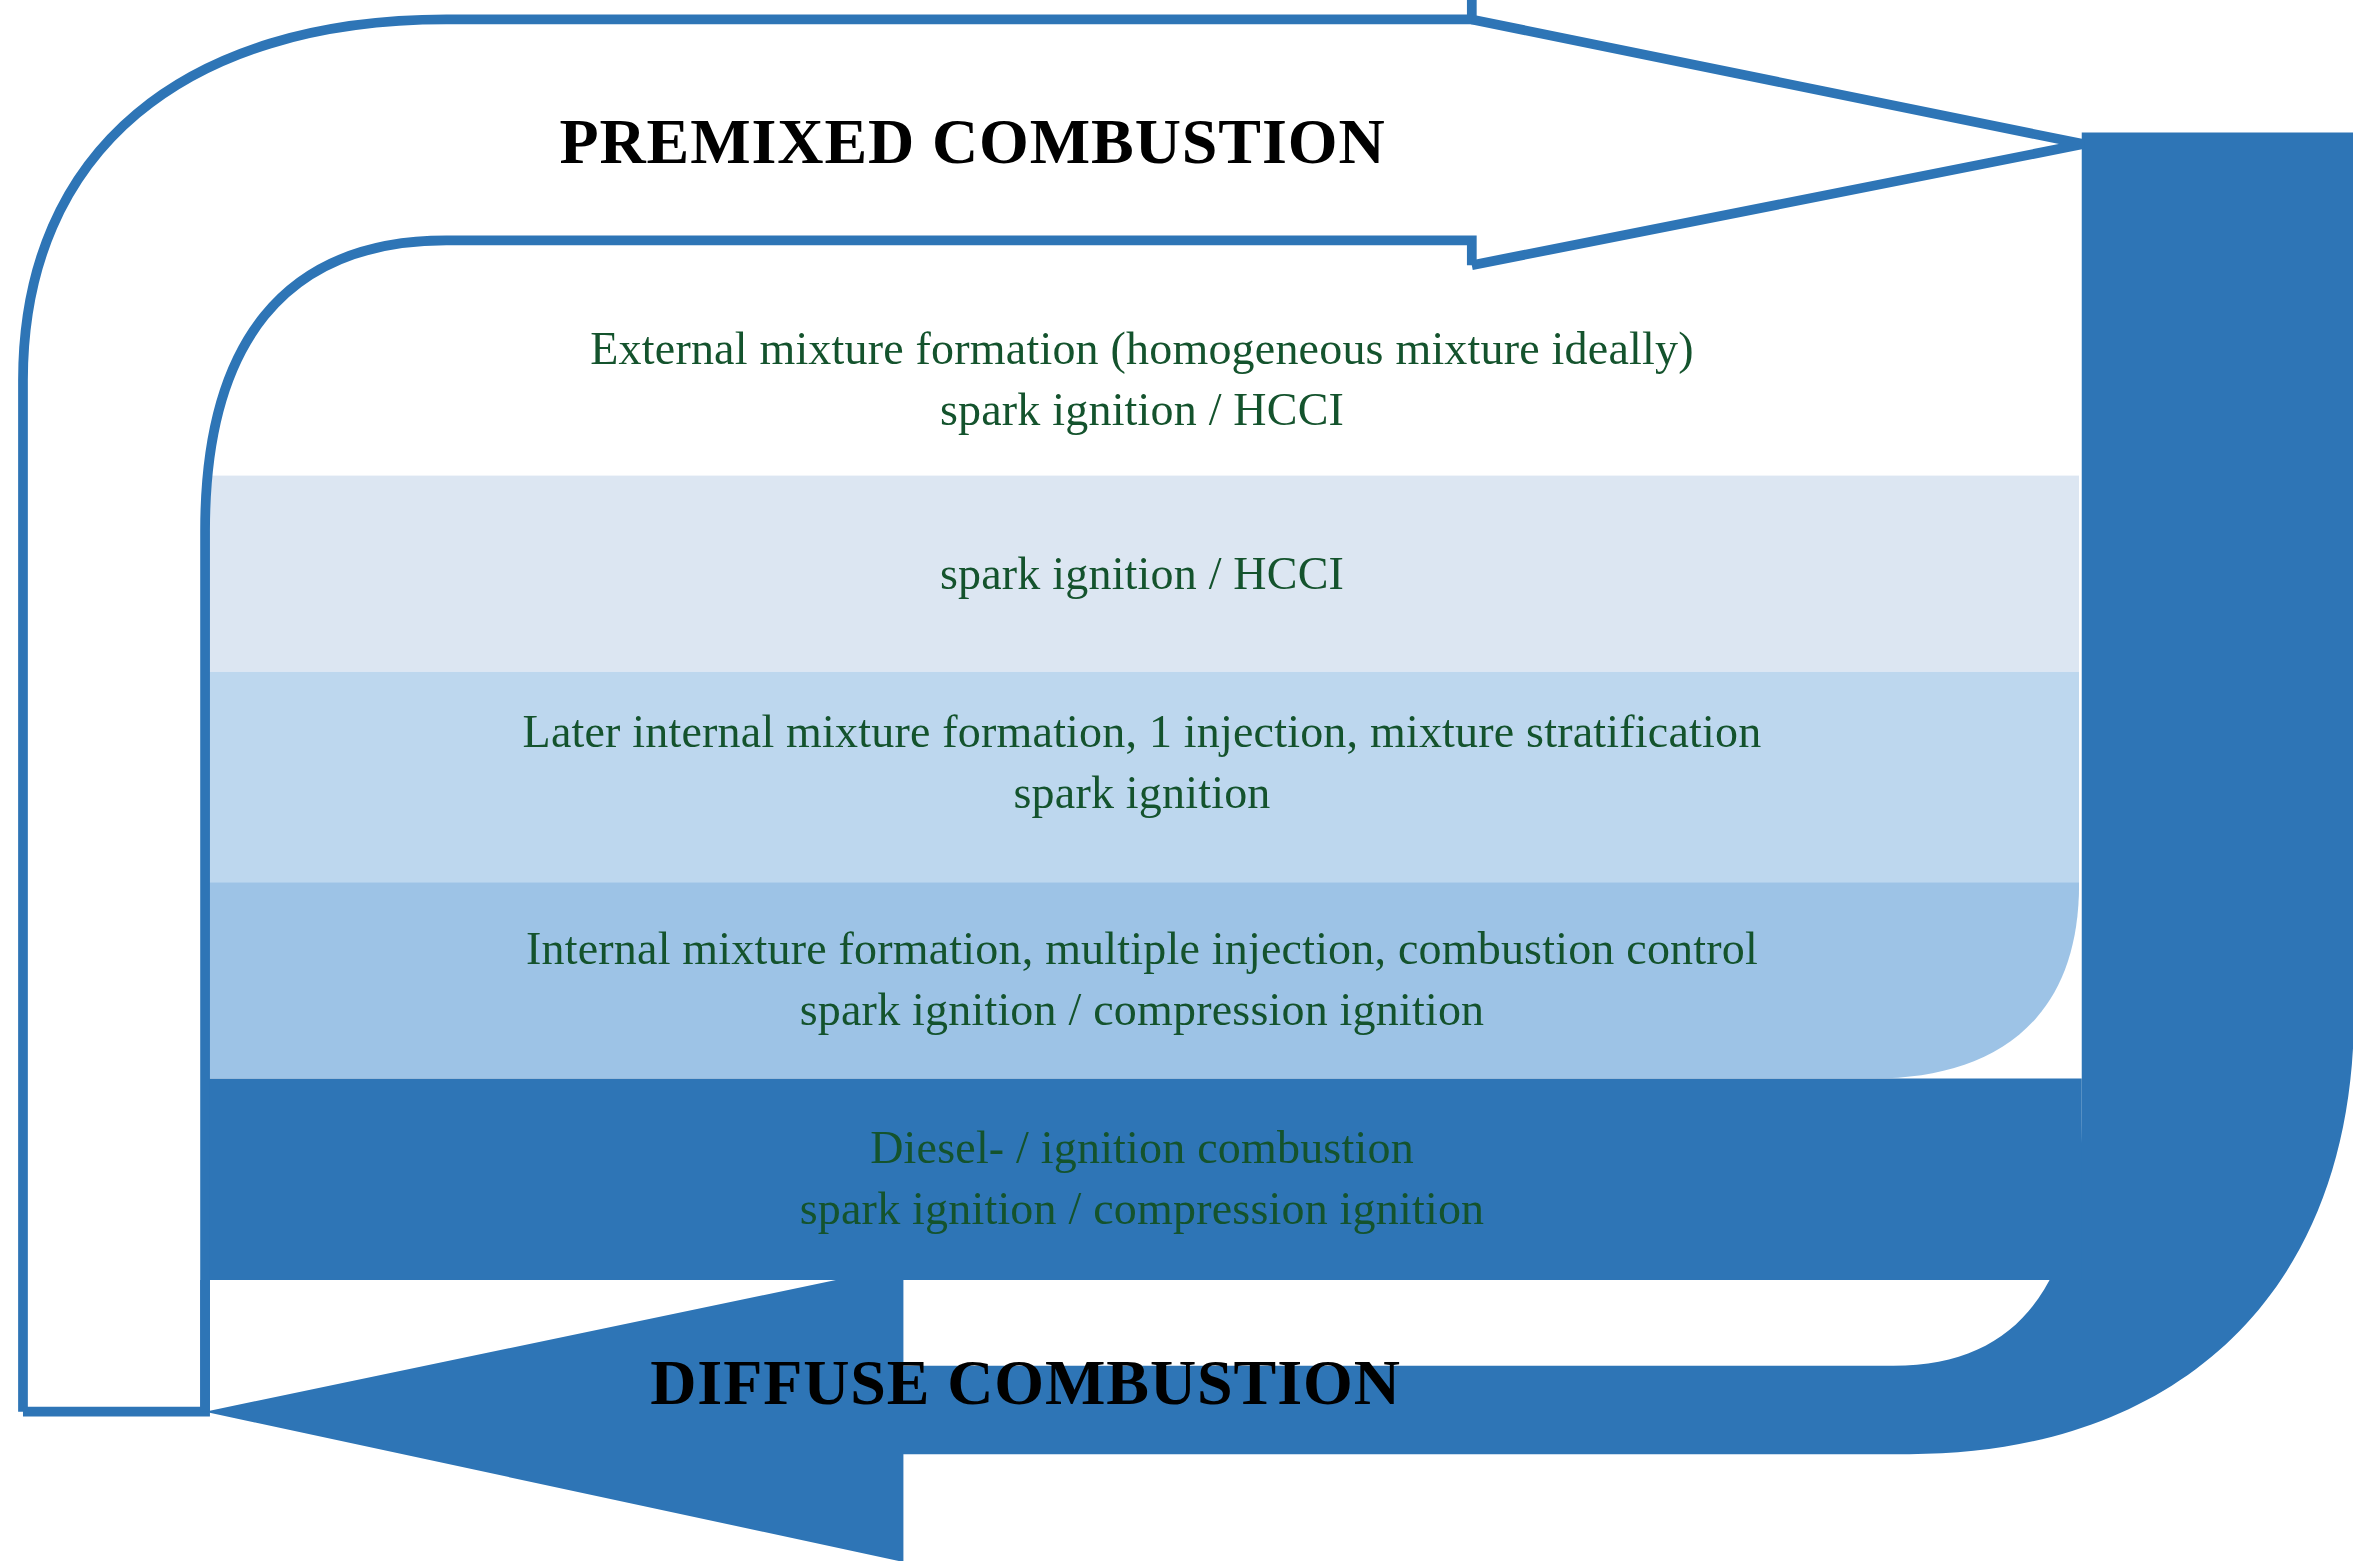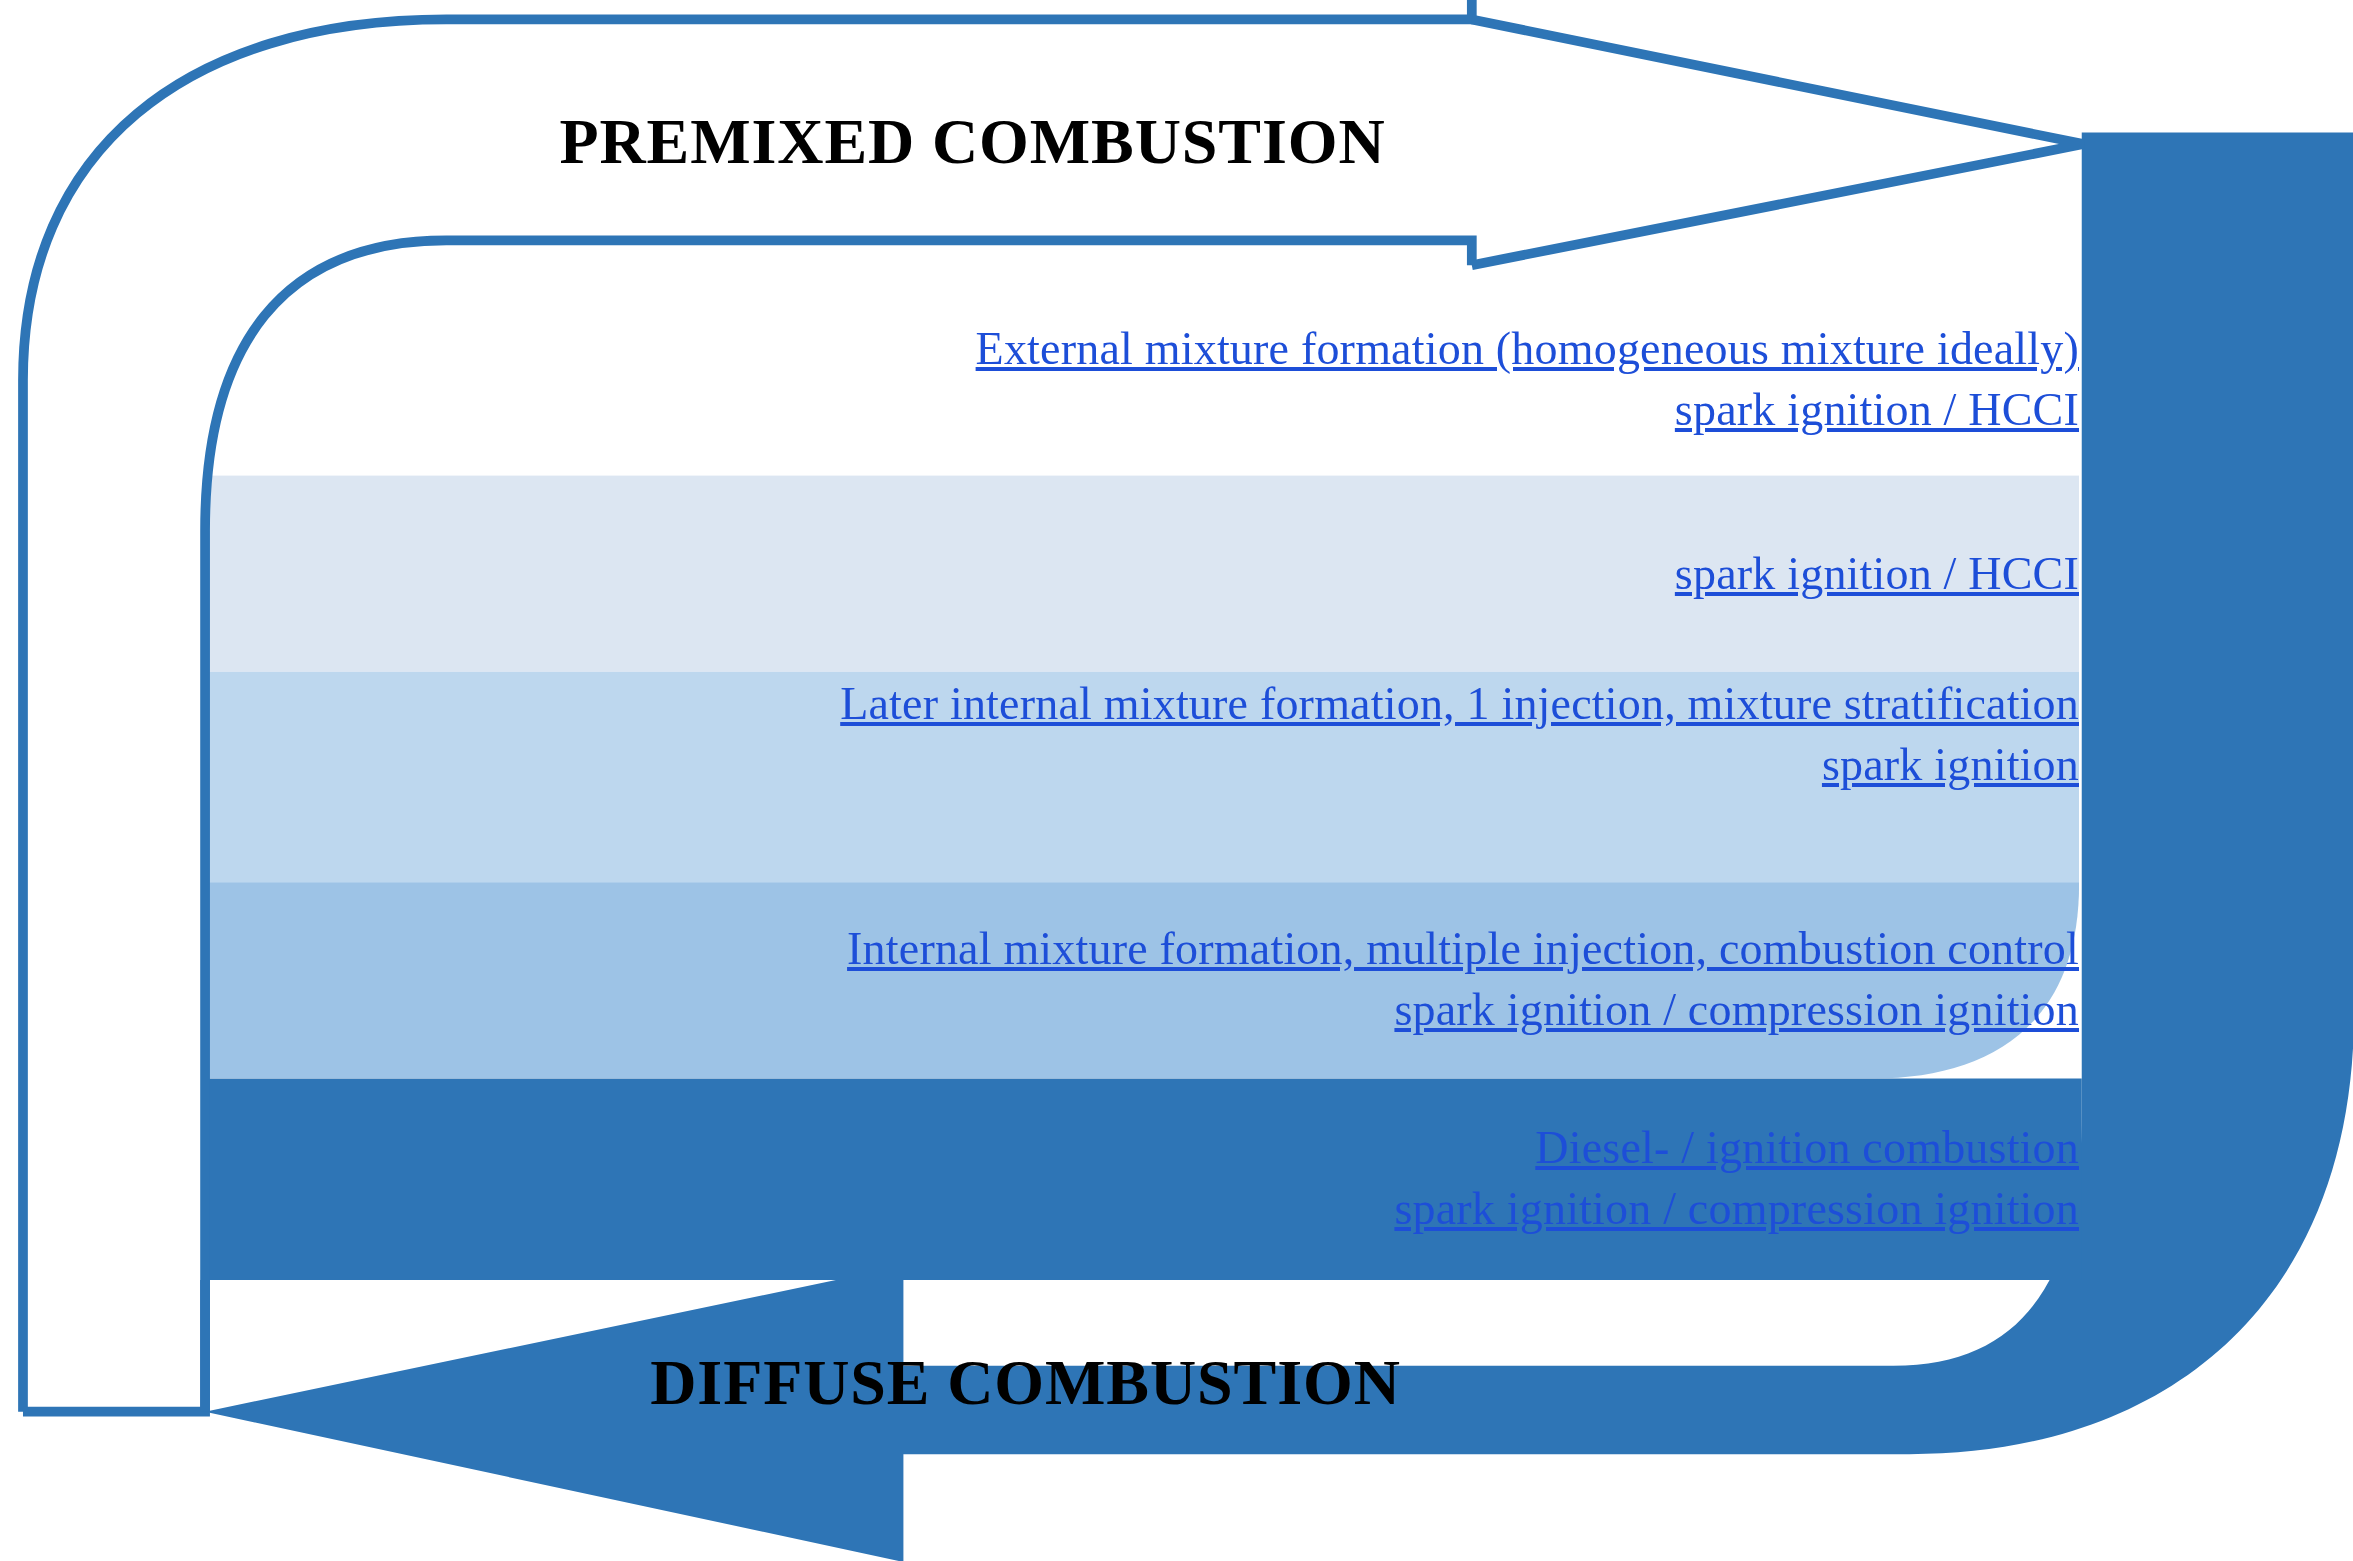--- a/index.html
+++ b/index.html
@@ -11,48 +11,47 @@
     overflow:hidden;
     font-family:"Liberation Serif", "DejaVu Serif", serif;
   }
   #art{position:absolute;left:0;top:0;width:2354px;height:1562px;}
 
   
   .band{
     position:absolute;
     display:flex;
     flex-direction:column;
-    align-items:flex-end;
+    align-items:center;
     justify-content:center;
     text-align:center;
-    color:#1d4ed8;
+    color:#14532d;
     font-size:46px;
     line-height:1.32;
     letter-spacing:0.2px;
     white-space:nowrap;
-    text-decoration:underline;
   }
   .band .ln{display:block;}
 
   .hdr{
     position:absolute;
     display:flex;
     align-items:center;
     justify-content:center;
     font-weight:bold;
     font-size:64px;
     letter-spacing:0.9px;
     color:#000000;
     white-space:nowrap;
   }
 
   
   #row1{left:205px; top:283px; width:1874px; height:193px;}
   #row2{left:205px; top:476px; width:1874px; height:196px;}
-  #row3{left:205px; top:652px; width:1874px; height:166px;}
+  #row3{left:205px; top:680px; width:1874px; height:166px;}
   #row4{left:205px; top:882px; width:1874px; height:196px;}
   #row5{left:205px; top:1078px; width:1874px; height:202px;}
 
   #top-label{left:442px; top:106px; width:1061px; height:71px;}
   #bottom-label{left:495px; top:1345px; width:1061px; height:76px;}
 </style>
 </head>
 <body>
 
 <div id="stage">

